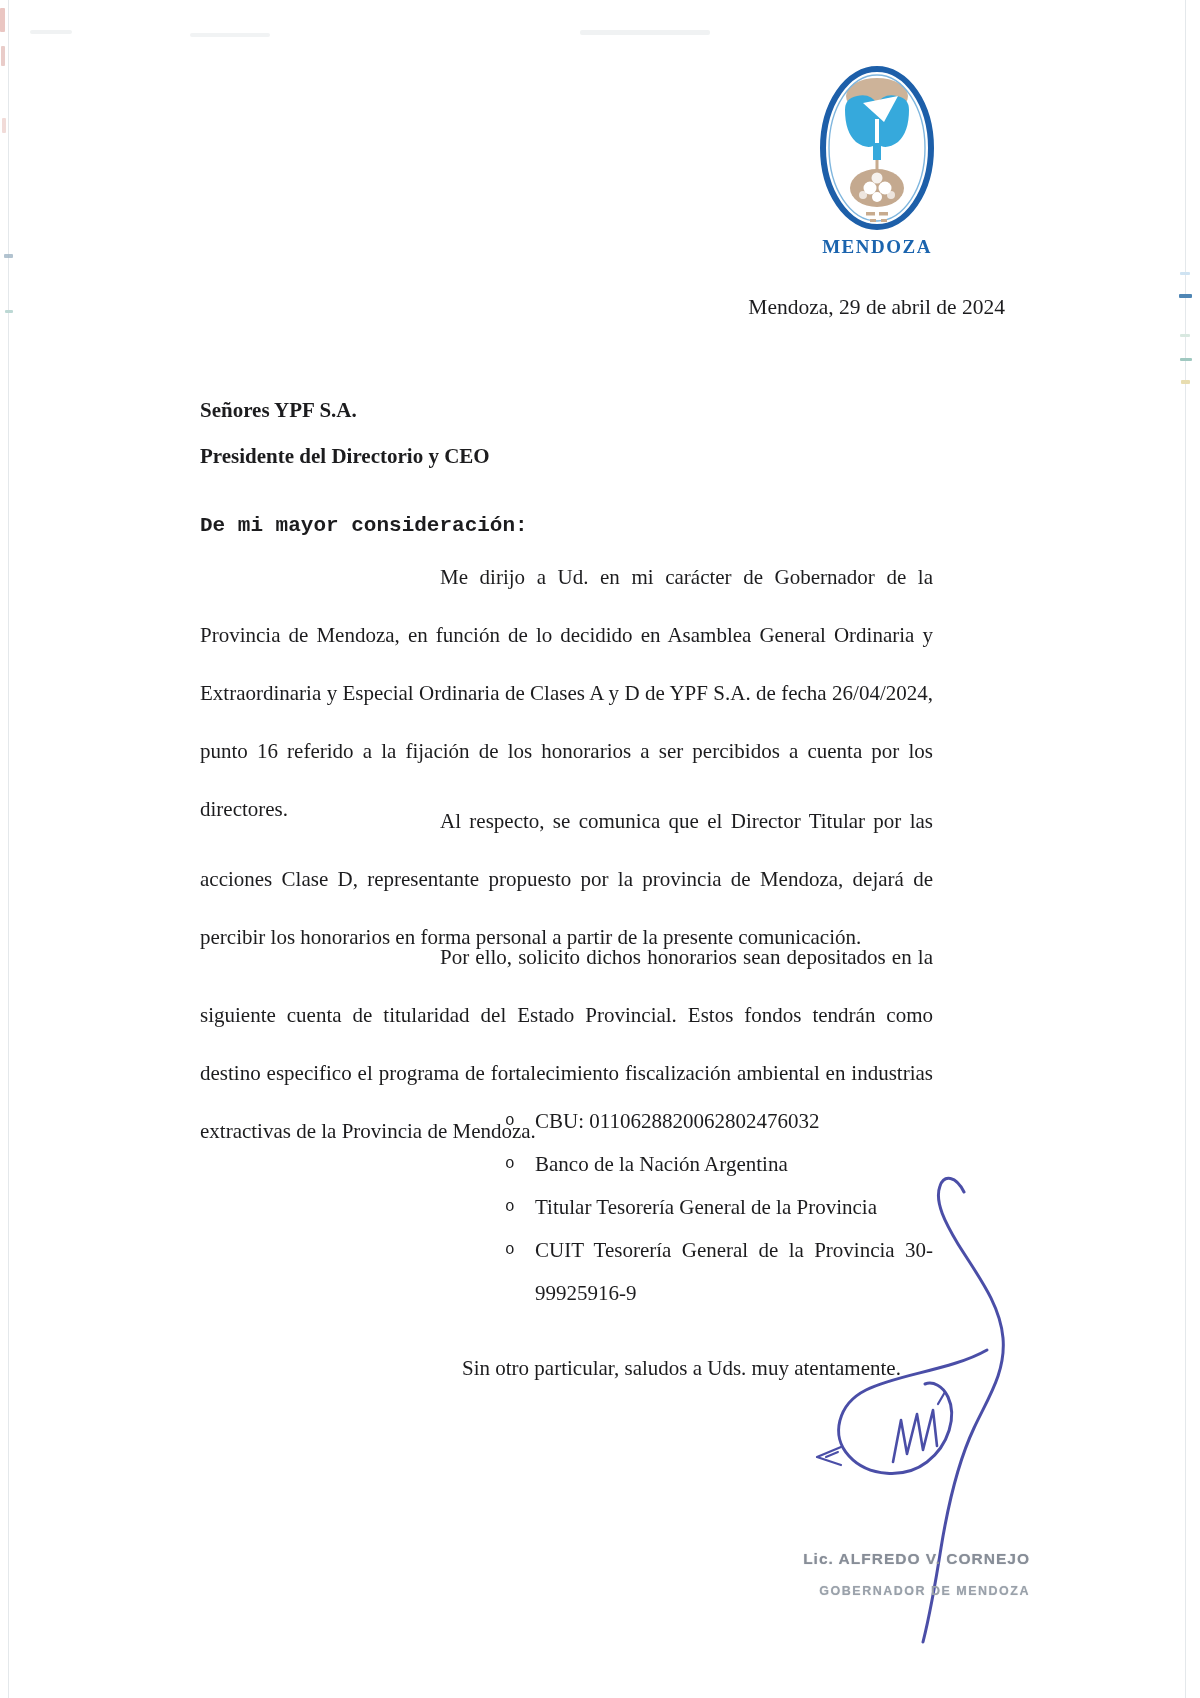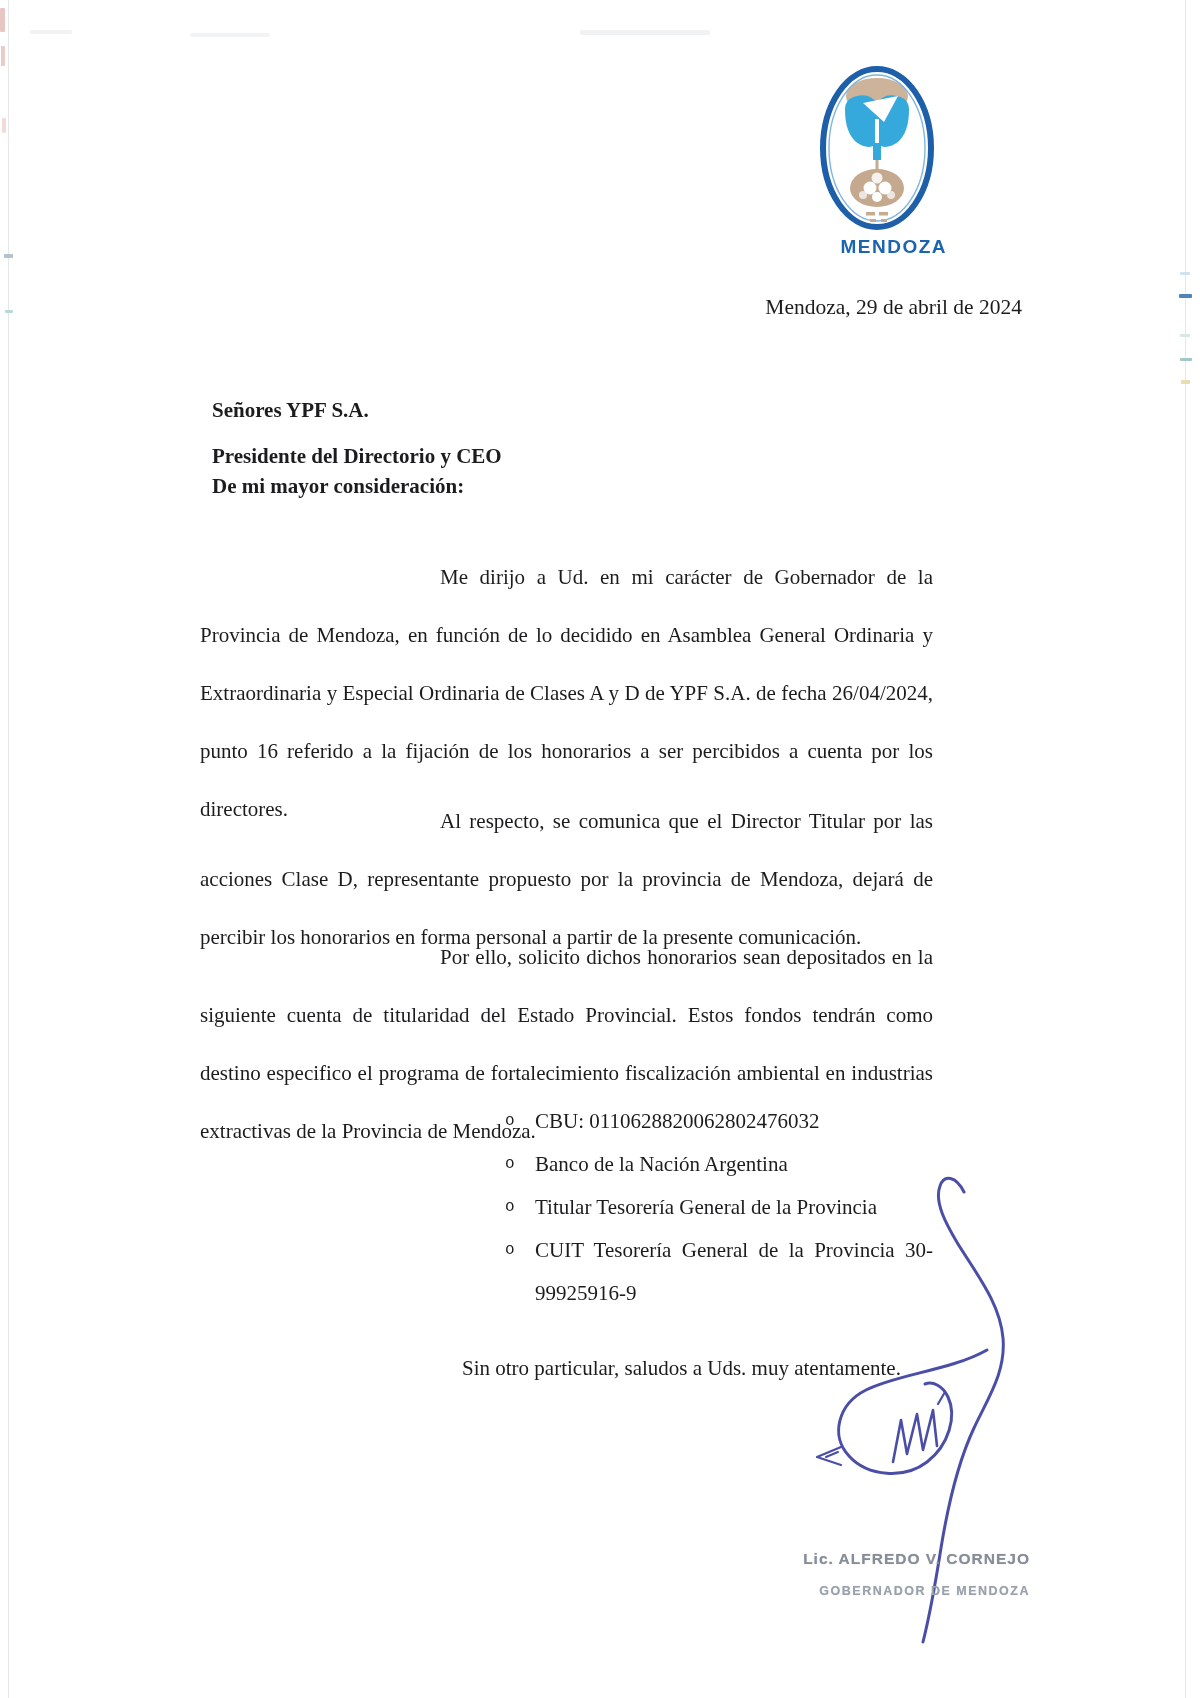--- a/index.html
+++ b/index.html
@@ -7,29 +7,29 @@
     position:relative;width:1200px;height:1698px;background:#ffffff;overflow:hidden;
     font-family:"Liberation Serif", serif;color:#1c1c1e;
   }
   
   .vline{position:absolute;top:0;width:1px;height:1698px;background:#e4e8eb;}
   .tick{position:absolute;border-radius:1px;}
   .streak{position:absolute;border-radius:2px;}
   
   .crest{position:absolute;left:817px;top:64px;width:120px;height:170px;}
   .logo-caption{
-    position:absolute;left:807px;top:236px;width:140px;text-align:right;
-    font-family:Liberation Sans, sans-serif;font-weight:bold;font-size:19px;
+    position:absolute;left:807px;top:236px;width:140px;text-align:center;
+    font-family:Liberation Serif, serif;font-weight:bold;font-size:19px;
     letter-spacing:1.5px;color:#1b64ae;
   }
   .date-line{
-    position:absolute;left:707px;top:295px;width:315px;text-align:right;
+    position:absolute;left:690px;top:295px;width:315px;text-align:right;
     font-size:21.5px;
   }
-  .recip{position:absolute;left:200px;font-weight:bold;font-size:21px;margin-left:12px;}
+  .recip{position:absolute;left:200px;font-weight:bold;font-size:21px;}
   .para{
     position:absolute;left:200px;width:733px;font-size:21px;line-height:58px;
     text-align:justify;text-indent:240px;
   }
   .bullets{position:absolute;left:505px;top:1100px;width:428px;}
   .bullet-row{display:flex;align-items:flex-start;line-height:43px;font-size:21px;}
   .bullet-marker{
     flex:0 0 30px;font-family:"Liberation Mono", monospace;font-size:16px;
     line-height:43px;
   }
@@ -99,21 +99,21 @@
     <rect x="62" y="148" width="9" height="3.5" fill="#c8ab8e"></rect>
     <rect x="53" y="155" width="6" height="3" fill="#c8ab8e"></rect>
     <rect x="64" y="155" width="6" height="3" fill="#c8ab8e"></rect>
   </svg>
   <div class="logo-caption">MENDOZA</div>
 
   <div class="date-line">Mendoza, 29 de abril de 2024</div>
 
   <div class="recip" style="top:398px;">Señores YPF S.A.</div>
   <div class="recip" style="top:444px;">Presidente del Directorio y CEO</div>
-  <div class="recip" style="top:474px;">De mi mayor consideración:</div>
+  <div class="recip" style="top:514px;font-family:Liberation Mono, monospace;">De mi mayor consideración:</div>
 
   <div class="para" style="top:548px;">Me dirijo a Ud. en mi carácter de Gobernador de la Provincia de Mendoza, en función de lo decidido en Asamblea General Ordinaria y Extraordinaria y Especial Ordinaria de Clases A y D de YPF S.A. de fecha 26/04/2024, punto 16 referido a la fijación de los honorarios a ser percibidos a cuenta por los directores.</div>
   <div class="para" style="top:928px;">Por ello, solicito dichos honorarios sean depositados en la siguiente cuenta de titularidad del Estado Provincial. Estos fondos tendrán como destino especifico el programa de fortalecimiento fiscalización ambiental en industrias extractivas de la Provincia de Mendoza.</div>
   <div class="para" style="top:792px;">Al respecto, se comunica que el Director Titular por las acciones Clase D, representante propuesto por la provincia de Mendoza, dejará de percibir los honorarios en forma personal a partir de la presente comunicación.</div>
 
   <div class="bullets">
     <div class="bullet-row">
       <span class="bullet-marker">o</span>
       <span class="bullet-text">CBU: 0110628820062802476032</span>
     </div>

